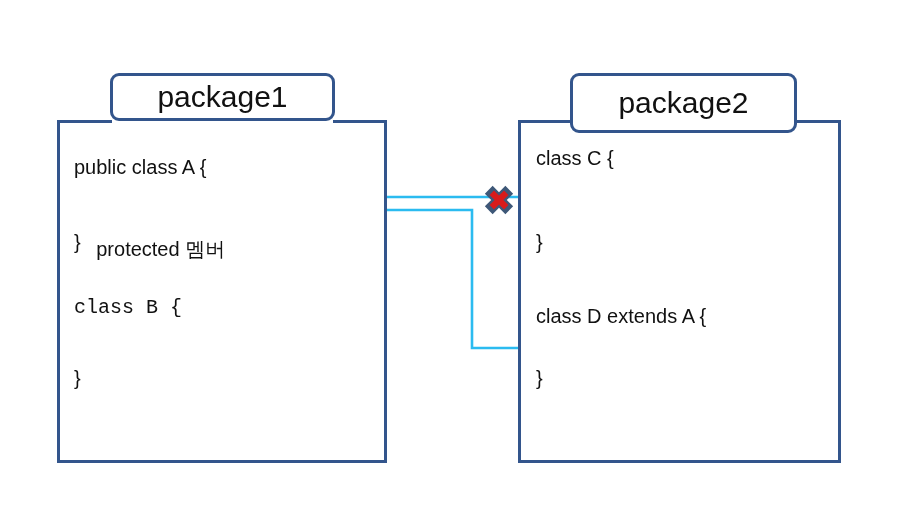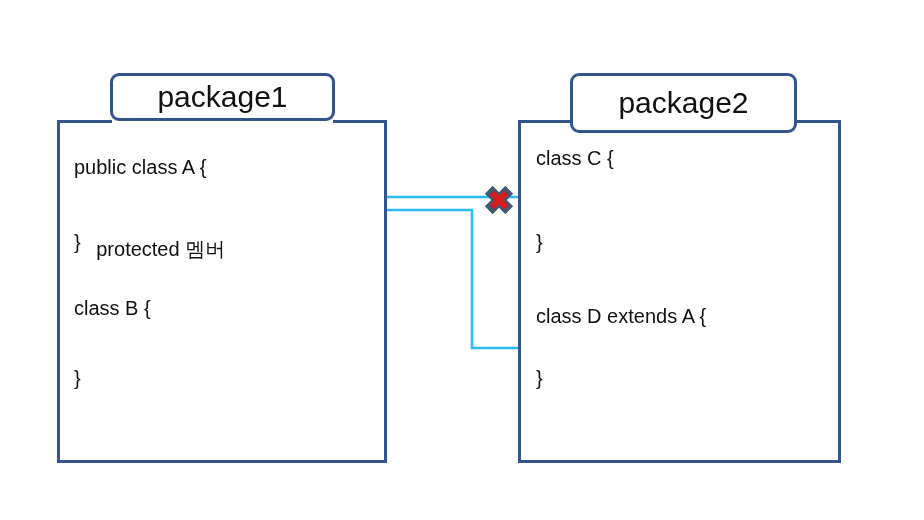--- a/index.html
+++ b/index.html
@@ -81,21 +81,21 @@
   <div class="package">
     <div class="package-body" style="left:57px; top:120px; width:330px; height:343px;"></div>
     <div class="tab-notch" style="left:112px; top:117px; width:221px; height:8px;"></div>
     <div class="package-tab" style="left:110px; top:73px; width:225px; height:48px;">
       <span class="package-tab-label">package1</span>
     </div>
 
     <div class="code-line" style="left:74px; top:157px;">public class A {</div>
     <div class="code-line" style="left:74px; top:199px;margin-top:40px;">    protected 멤버</div>
     <div class="code-line" style="left:74px; top:232px;">}</div>
-    <div class="code-line" style="left:74px; top:298px;">class B {</div>
+    <div class="code-line" style="left:74px; top:298px;font-family:Liberation Mono, monospace;">class B {</div>
     <div class="code-line" style="left:74px; top:368px;">}</div>
   </div>
 
   <div class="package">
     <div class="package-body" style="left:518px; top:120px; width:323px; height:343px;"></div>
     <div class="tab-notch" style="left:572px; top:117px; width:223px; height:8px;"></div>
     <div class="package-tab" style="left:570px; top:73px; width:227px; height:60px;">
       <span class="package-tab-label">package2</span>
     </div>
 

